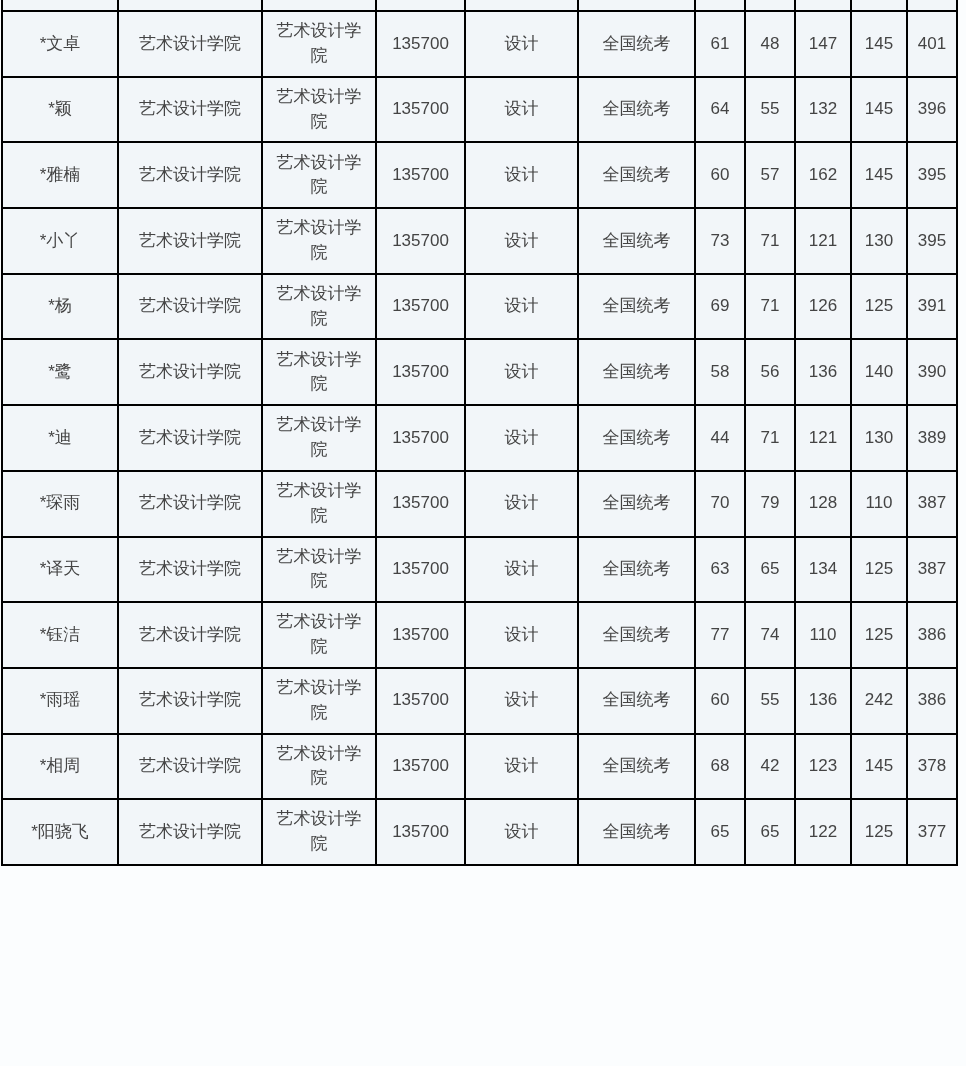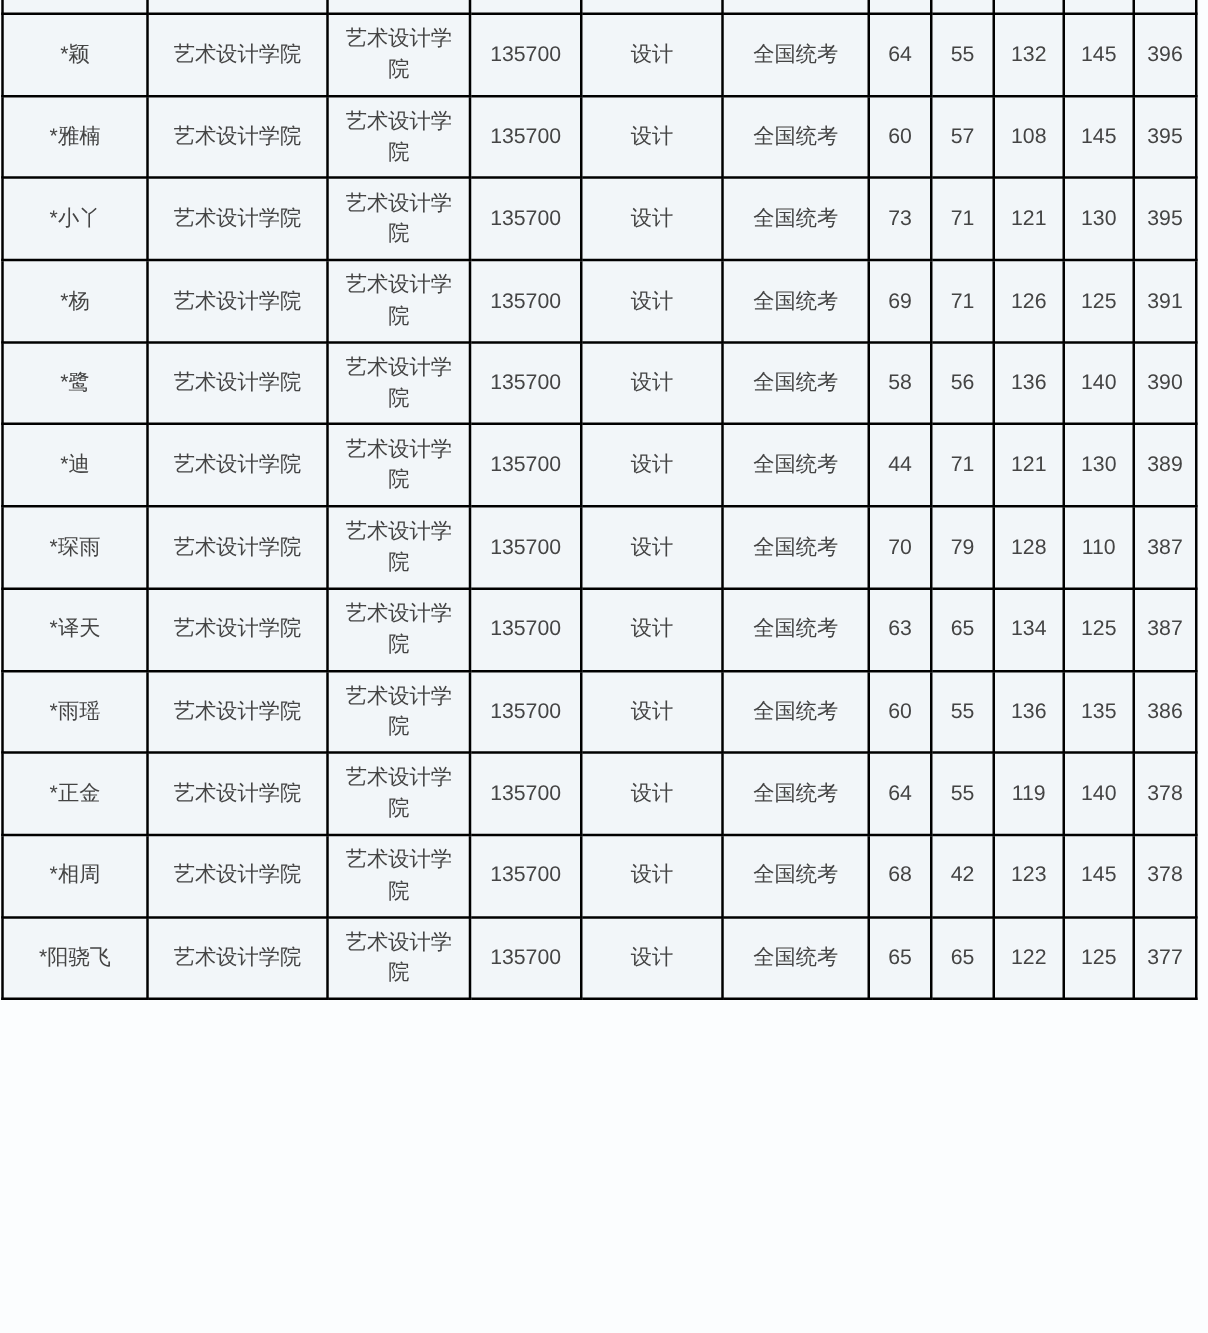--- a/index.html
+++ b/index.html
@@ -73,20 +73,33 @@
     <td></td>
     <td></td>
     <td></td>
     <td></td>
     <td></td>
     <td></td>
     <td></td>
     <td></td>
   </tr>
         <tr>
+    <td>*文卓</td>
+    <td>艺术设计学院</td>
+    <td>艺术设计学院</td>
+    <td>135700</td>
+    <td>设计</td>
+    <td>全国统考</td>
+    <td>61</td>
+    <td>48</td>
+    <td>147</td>
+    <td>145</td>
+    <td>401</td>
+  </tr>
+        <tr>
     <td>*颖</td>
     <td>艺术设计学院</td>
     <td>艺术设计学院</td>
     <td>135700</td>
     <td>设计</td>
     <td>全国统考</td>
     <td>64</td>
     <td>55</td>
     <td>132</td>
     <td>145</td>
@@ -94,21 +107,21 @@
   </tr>
         <tr>
     <td>*雅楠</td>
     <td>艺术设计学院</td>
     <td>艺术设计学院</td>
     <td>135700</td>
     <td>设计</td>
     <td>全国统考</td>
     <td>60</td>
     <td>57</td>
-    <td>108</td>
+    <td>162</td>
     <td>145</td>
     <td>395</td>
   </tr>
         <tr>
     <td>*小丫</td>
     <td>艺术设计学院</td>
     <td>艺术设计学院</td>
     <td>135700</td>
     <td>设计</td>
     <td>全国统考</td>
@@ -177,44 +190,44 @@
     <td>135700</td>
     <td>设计</td>
     <td>全国统考</td>
     <td>63</td>
     <td>65</td>
     <td>134</td>
     <td>125</td>
     <td>387</td>
   </tr>
         <tr>
+    <td>*钰洁</td>
+    <td>艺术设计学院</td>
+    <td>艺术设计学院</td>
+    <td>135700</td>
+    <td>设计</td>
+    <td>全国统考</td>
+    <td>77</td>
+    <td>74</td>
+    <td>110</td>
+    <td>125</td>
+    <td>386</td>
+  </tr>
+        <tr>
     <td>*雨瑶</td>
     <td>艺术设计学院</td>
     <td>艺术设计学院</td>
     <td>135700</td>
     <td>设计</td>
     <td>全国统考</td>
     <td>60</td>
     <td>55</td>
     <td>136</td>
-    <td>135</td>
+    <td>242</td>
     <td>386</td>
-  </tr>
-        <tr>
-    <td>*正金</td>
-    <td>艺术设计学院</td>
-    <td>艺术设计学院</td>
-    <td>135700</td>
-    <td>设计</td>
-    <td>全国统考</td>
-    <td>64</td>
-    <td>55</td>
-    <td>119</td>
-    <td>140</td>
-    <td>378</td>
   </tr>
         <tr>
     <td>*相周</td>
     <td>艺术设计学院</td>
     <td>艺术设计学院</td>
     <td>135700</td>
     <td>设计</td>
     <td>全国统考</td>
     <td>68</td>
     <td>42</td>

